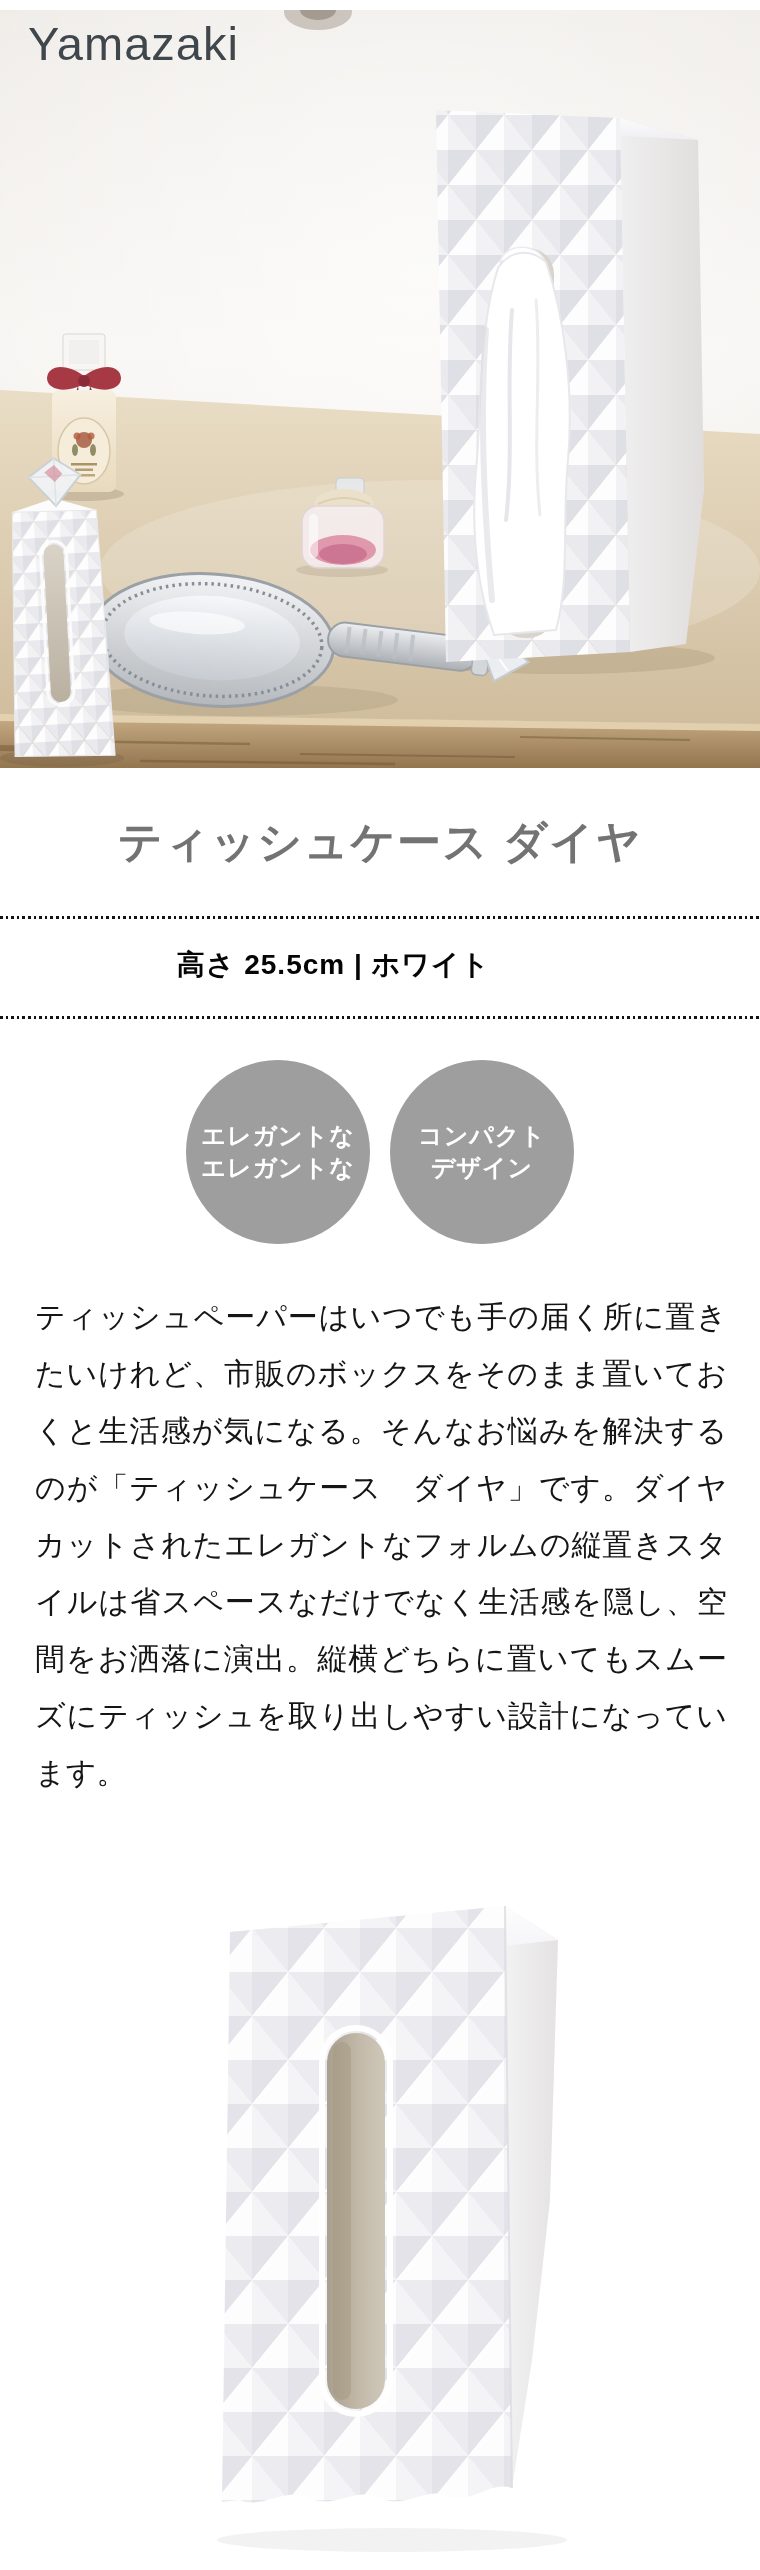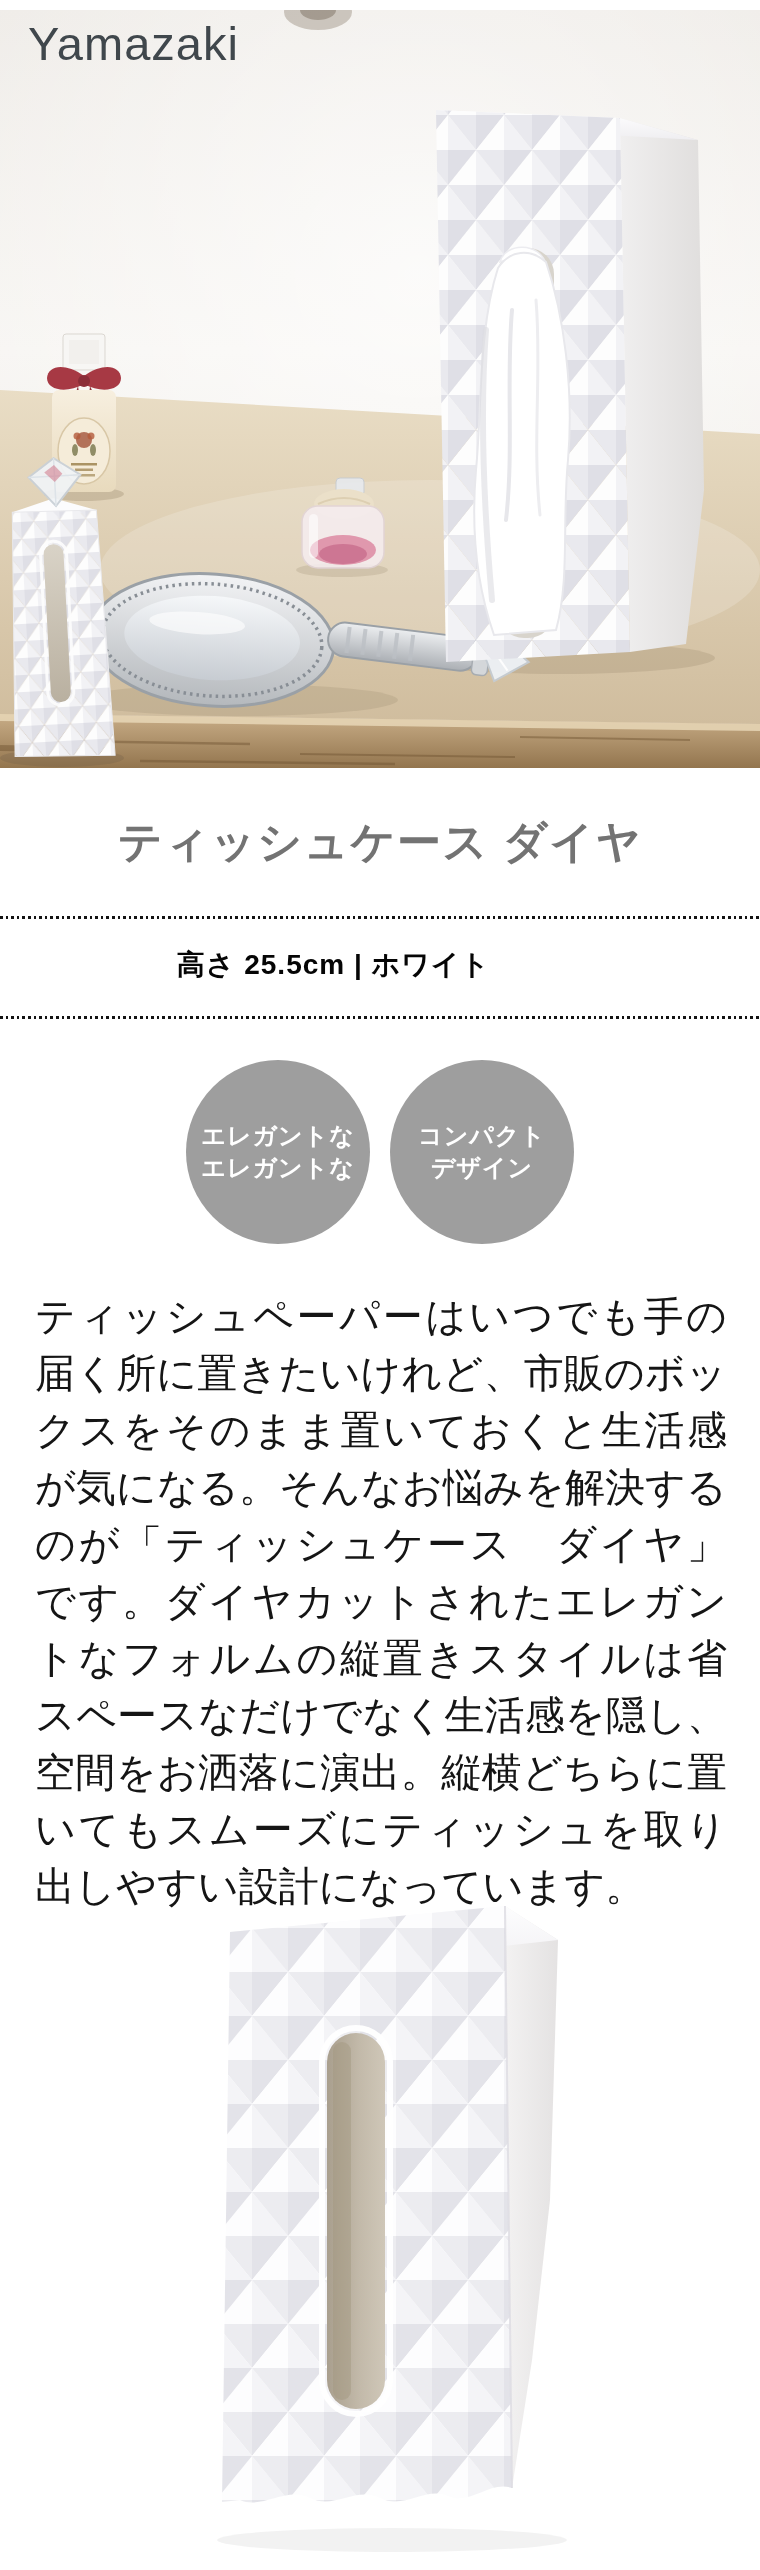--- a/index.html
+++ b/index.html
@@ -30,21 +30,21 @@
     position:absolute;top:1050px;left:0;width:760px;
     display:flex;justify-content:center;gap:20px;
   }
   .feature-circle{
     width:184px;height:184px;border-radius:50%;background:#9e9e9e;
     color:#ffffff;display:flex;flex-direction:column;align-items:center;justify-content:center;
     font-size:24px;font-weight:700;line-height:32px;text-align:center;letter-spacing:1px;
   }
   .description{
     position:absolute;top:1278px;left:35px;width:692px;
-    font-size:40px;line-height:57px;font-weight:500;color:#151515;
+    font-size:30px;line-height:57px;font-weight:500;color:#151515;
     text-align:justify;word-break:break-all;
   }
   .product-photo{position:absolute;top:1830px;left:0;width:760px;height:740px;}
 </style>
 </head>
 <body>
 
 <div class="page">
 
   <svg class="hero-photo" viewBox="0 0 760 758" width="760" height="758" xmlns="http://www.w3.org/2000/svg">

